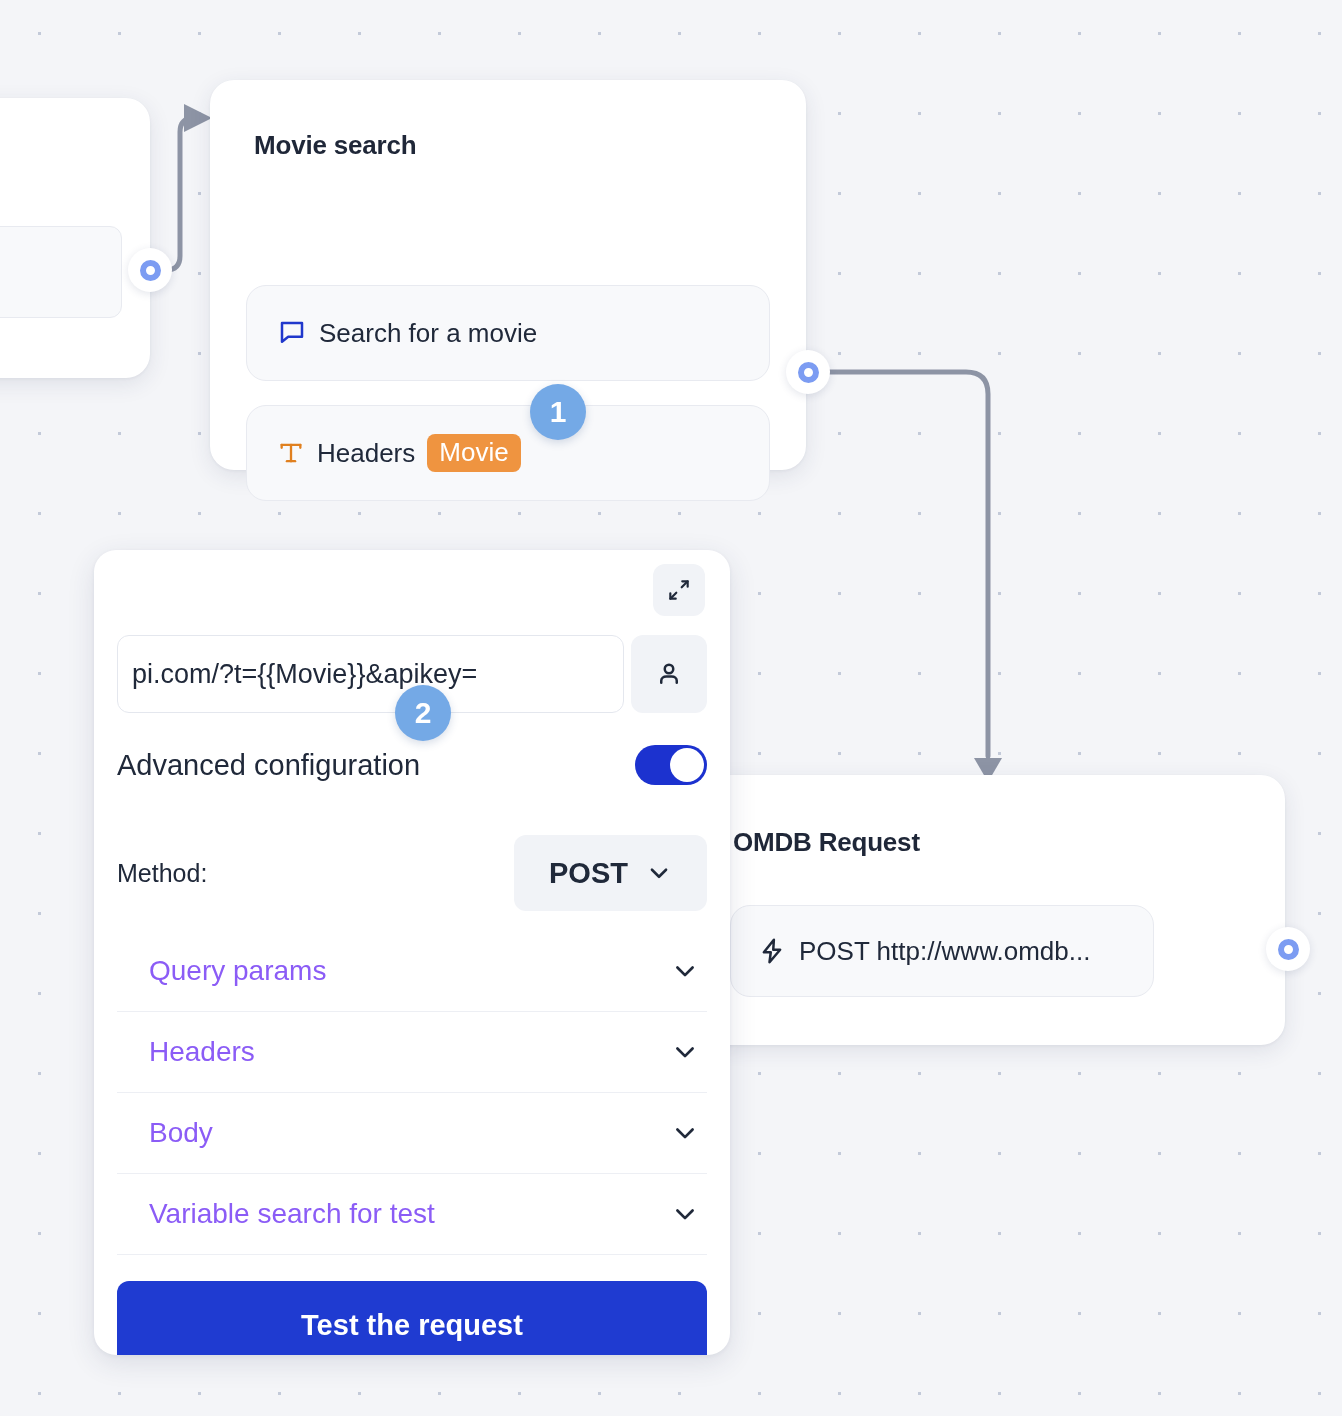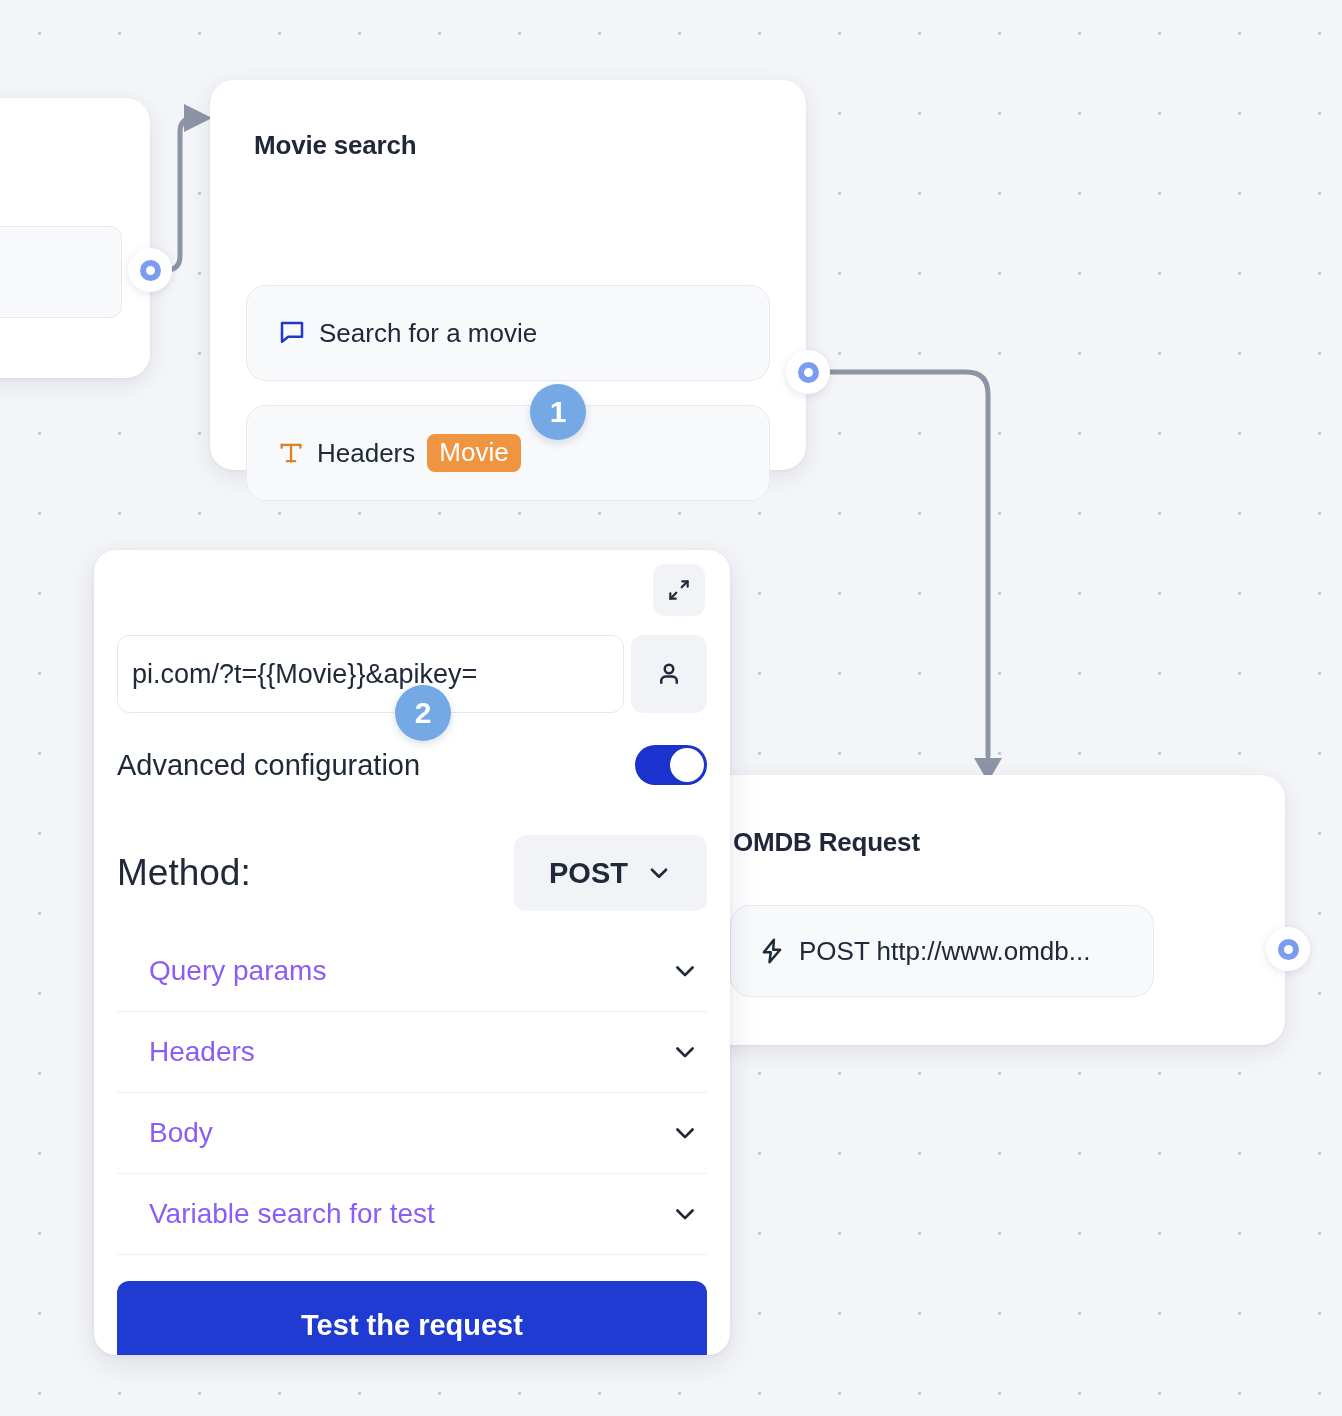--- a/index.html
+++ b/index.html
@@ -250,21 +250,21 @@
     width: 34px; height: 34px;
     border-radius: 50%;
     background: #ffffff;
   }
   #method-row {
     position: absolute;
     left: 23px; top: 285px;
     width: 590px;
     display: flex; align-items: center; justify-content: space-between;
   }
-  #method-label { font-size: 37px; color: #20293a; }
+  #method-label { font-size: 25px; color: #20293a; }
   #method-select {
     width: 193px; height: 76px;
     border-radius: 12px;
     background: #f1f3f7;
     border: none;
     display: flex; align-items: center; justify-content: center;
     gap: 18px;
     cursor: pointer;
     font-size: 29px;
     font-weight: bold;

